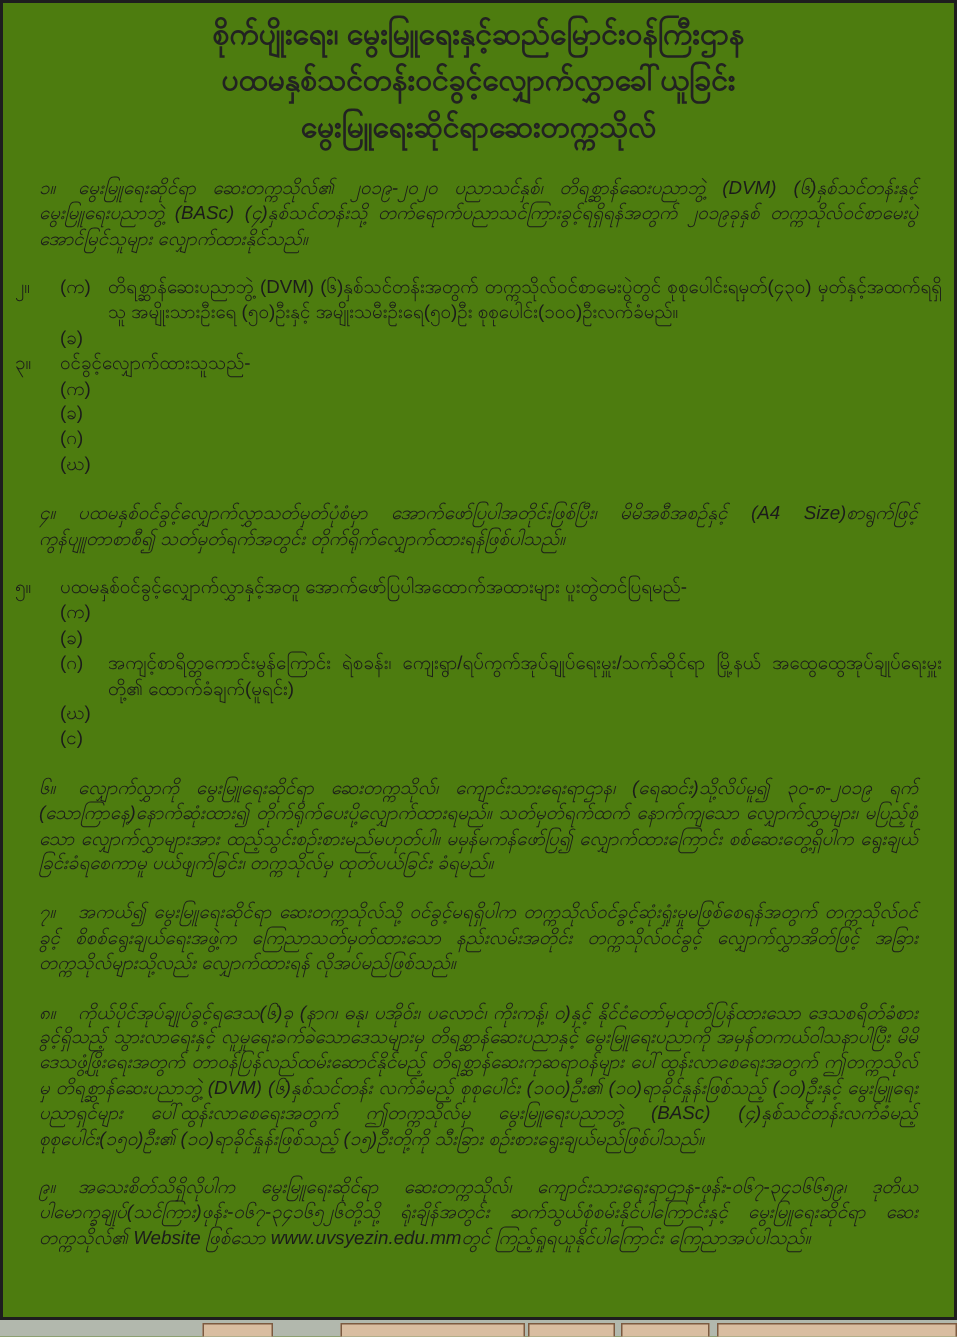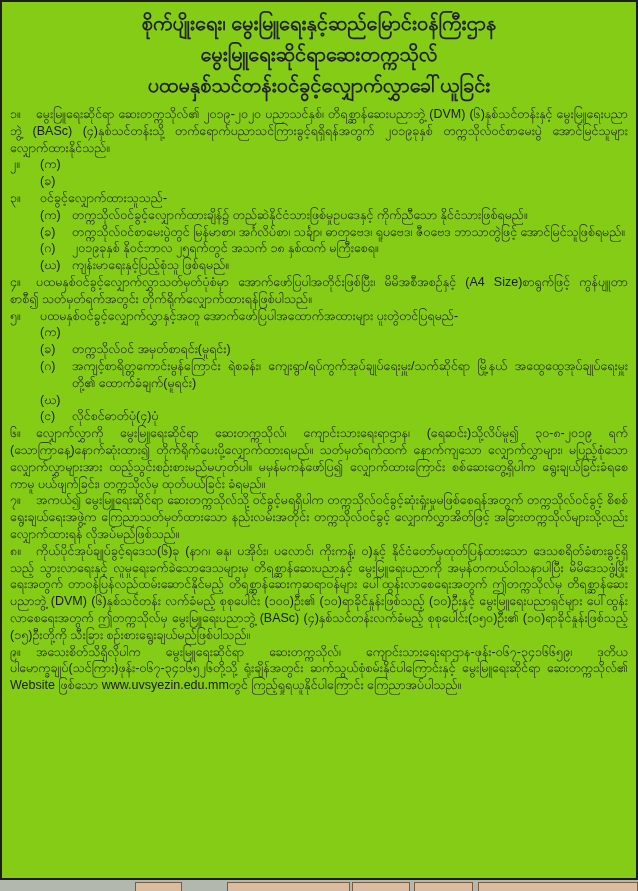--- a/index.html
+++ b/index.html
@@ -4,29 +4,29 @@
 <style>
   html,body{margin:0;padding:0;}
   body{
     width:638px;height:891px;position:relative;overflow:hidden;
     background:#b2b8ad;
     font-family:"Liberation Sans", sans-serif;
   }
   .page{
     position:absolute;top:0;left:0;width:638px;height:880px;
     box-sizing:border-box;
-    background:#84cc16;
+    background:#4d7c0f;
     border:2px solid #1e1e1e;
     padding:6px 8px 4px 8px;
     color:#1b1b1b;
     overflow:hidden;
   }
   .title-block{text-align:center;font-weight:bold;font-size:20px;line-height:31px;color:#222;}
   .doc-body{margin-top:5px;font-size:12.5px;line-height:16.8px;}
-  .para{margin:0;text-align:justify;}
+  .para{margin:16px;text-align:justify;font-style:italic;}
   .pnum{display:inline-block;width:26px;}
   .row{display:flex;align-items:flex-start;}
   .row .num{flex:0 0 30px;}
   .row .label{flex:0 0 32px;}
   .row .text{flex:1;text-align:justify;}
   .strip{
     position:absolute;left:0;top:880px;width:638px;height:11px;
     background:#b2b8ad;
   }
   .btn-frag{
@@ -35,95 +35,90 @@
     border:1px solid #7c5a40;
   }
 </style>
 </head>
 <body>
 
 <div class="page">
 
   <div class="title-block">
     <div>စိုက်ပျိုးရေး၊ မွေးမြူရေးနှင့်ဆည်မြောင်းဝန်ကြီးဌာန</div>
+    <div>ပထမနှစ်သင်တန်းဝင်ခွင့်လျှောက်လွှာခေါ်ယူခြင်း</div>
     <div>မွေးမြူရေးဆိုင်ရာဆေးတက္ကသိုလ်</div>
-    <div>ပထမနှစ်သင်တန်းဝင်ခွင့်လျှောက်လွှာခေါ်ယူခြင်း</div>
   </div>
 
   <div class="doc-body">
 
     <p class="para"><span class="pnum">၁။</span><span>မွေးမြူရေးဆိုင်ရာ ဆေးတက္ကသိုလ်၏ ၂၀၁၉-၂၀၂၀ ပညာသင်နှစ်၊ တိရစ္ဆာန်ဆေးပညာဘွဲ့ (DVM) (၆)နှစ်သင်တန်းနှင့် မွေးမြူရေးပညာဘွဲ့ (BASc) (၄)နှစ်သင်တန်းသို့ တက်ရောက်ပညာသင်ကြားခွင့်ရရှိရန်အတွက် ၂၀၁၉ခုနှစ် တက္ကသိုလ်ဝင်စာမေးပွဲ အောင်မြင်သူများ လျှောက်ထားနိုင်သည်။</span></p>
 
     <div>
       <div class="row">
         <div class="num">၂။</div>
         <div class="label">(က)</div>
+        <div class="text">တိရစ္ဆာန်ဆေးပညာဘွဲ့ (DVM) (၆)နှစ်သင်တန်းအတွက် တက္ကသိုလ်ဝင်စာမေးပွဲတွင် စုစုပေါင်းရမှတ်(၄၃၀) မှတ်နှင့်အထက်ရရှိသူ အမျိုးသားဦးရေ (၅၀)ဦးနှင့် အမျိုးသမီးဦးရေ(၅၀)ဦး စုစုပေါင်း(၁၀၀)ဦးလက်ခံမည်။</div>
       </div>
       <div class="row">
         <div class="num"></div>
         <div class="label">(ခ)</div>
       </div>
     </div>
 
     <div>
       <div class="row">
         <div class="num">၃။</div>
         <div class="text">ဝင်ခွင့်လျှောက်ထားသူသည်-</div>
       </div>
       <div class="row">
         <div class="num"></div>
         <div class="label">(က)</div>
-        <div class="text">တက္ကသိုလ်ဝင်ခွင့်လျှောက်ထားချိန်၌ တည်ဆဲနိုင်ငံသားဖြစ်မှုဥပဒေနှင့် ကိုက်ညီသော နိုင်ငံသားဖြစ်ရမည်။</div>
       </div>
       <div class="row">
         <div class="num"></div>
         <div class="label">(ခ)</div>
-        <div class="text">တက္ကသိုလ်ဝင်စာမေးပွဲတွင် မြန်မာစာ၊ အင်္ဂလိပ်စာ၊ သင်္ချာ၊ ဓာတုဗေဒ၊ ရူပဗေဒ၊ ဇီဝဗေဒ ဘာသာတွဲဖြင့် အောင်မြင်သူဖြစ်ရမည်။</div>
       </div>
       <div class="row">
         <div class="num"></div>
         <div class="label">(ဂ)</div>
-        <div class="text">၂၀၁၉ခုနှစ် နိုဝင်ဘာလ ၂၅ရက်တွင် အသက် ၁၈ နှစ်ထက် မကြီးစေရ။</div>
       </div>
       <div class="row">
         <div class="num"></div>
         <div class="label">(ဃ)</div>
-        <div class="text">ကျန်းမာရေးနှင့်ပြည့်စုံသူ ဖြစ်ရမည်။</div>
       </div>
     </div>
 
     <p class="para"><span class="pnum">၄။</span><span>ပထမနှစ်ဝင်ခွင့်လျှောက်လွှာသတ်မှတ်ပုံစံမှာ အောက်ဖော်ပြပါအတိုင်းဖြစ်ပြီး၊ မိမိအစီအစဉ်နှင့် (A4 Size)စာရွက်ဖြင့် ကွန်ပျူတာစာစီ၍ သတ်မှတ်ရက်အတွင်း တိုက်ရိုက်လျှောက်ထားရန်ဖြစ်ပါသည်။</span></p>
 
     <div>
       <div class="row">
         <div class="num">၅။</div>
         <div class="text">ပထမနှစ်ဝင်ခွင့်လျှောက်လွှာနှင့်အတူ အောက်ဖော်ပြပါအထောက်အထားများ ပူးတွဲတင်ပြရမည်-</div>
       </div>
       <div class="row">
         <div class="num"></div>
         <div class="label">(က)</div>
       </div>
       <div class="row">
         <div class="num"></div>
         <div class="label">(ခ)</div>
-        <div class="text">တက္ကသိုလ်ဝင် အမှတ်စာရင်း(မူရင်း)</div>
       </div>
       <div class="row">
         <div class="num"></div>
         <div class="label">(ဂ)</div>
         <div class="text">အကျင့်စာရိတ္တကောင်းမွန်ကြောင်း ရဲစခန်း၊ ကျေးရွာ/ရပ်ကွက်အုပ်ချုပ်ရေးမှူး/သက်ဆိုင်ရာ မြို့နယ် အထွေထွေအုပ်ချုပ်ရေးမှူးတို့၏ ထောက်ခံချက်(မူရင်း)</div>
       </div>
       <div class="row">
         <div class="num"></div>
         <div class="label">(ဃ)</div>
       </div>
       <div class="row">
         <div class="num"></div>
         <div class="label">(င)</div>
-        <div class="text">လိုင်စင်ဓာတ်ပုံ(၄)ပုံ</div>
       </div>
     </div>
 
     <p class="para"><span class="pnum">၆။</span><span>လျှောက်လွှာကို မွေးမြူရေးဆိုင်ရာ ဆေးတက္ကသိုလ်၊ ကျောင်းသားရေးရာဌာန၊ (ရေဆင်း)သို့လိပ်မူ၍ ၃၀-၈-၂၀၁၉ ရက် (သောကြာနေ့)နောက်ဆုံးထား၍ တိုက်ရိုက်ပေးပို့လျှောက်ထားရမည်။ သတ်မှတ်ရက်ထက် နောက်ကျသော လျှောက်လွှာများ၊ မပြည့်စုံသော လျှောက်လွှာများအား ထည့်သွင်းစဉ်းစားမည်မဟုတ်ပါ။ မမှန်မကန်ဖော်ပြ၍ လျှောက်ထားကြောင်း စစ်ဆေးတွေ့ရှိပါက ရွေးချယ်ခြင်းခံရစေကာမူ ပယ်ဖျက်ခြင်း၊ တက္ကသိုလ်မှ ထုတ်ပယ်ခြင်း ခံရမည်။</span></p>
 
     <p class="para"><span class="pnum">၇။</span><span>အကယ်၍ မွေးမြူရေးဆိုင်ရာ ဆေးတက္ကသိုလ်သို့ ဝင်ခွင့်မရရှိပါက တက္ကသိုလ်ဝင်ခွင့်ဆုံးရှုံးမှုမဖြစ်စေရန်အတွက် တက္ကသိုလ်ဝင်ခွင့် စိစစ်ရွေးချယ်ရေးအဖွဲ့က ကြေညာသတ်မှတ်ထားသော နည်းလမ်းအတိုင်း တက္ကသိုလ်ဝင်ခွင့် လျှောက်လွှာအိတ်ဖြင့် အခြားတက္ကသိုလ်များသို့လည်း လျှောက်ထားရန် လိုအပ်မည်ဖြစ်သည်။</span></p>
 
     <p class="para"><span class="pnum">၈။</span><span>ကိုယ်ပိုင်အုပ်ချုပ်ခွင့်ရဒေသ(၆)ခု (နာဂ၊ ဓနု၊ ပအိုဝ်း၊ ပလောင်၊ ကိုးကန့်၊ ဝ)နှင့် နိုင်ငံတော်မှထုတ်ပြန်ထားသော ဒေသစရိတ်ခံစားခွင့်ရှိသည့် သွားလာရေးနှင့် လူမှုရေးခက်ခဲသောဒေသများမှ တိရစ္ဆာန်ဆေးပညာနှင့် မွေးမြူရေးပညာကို အမှန်တကယ်ဝါသနာပါပြီး မိမိဒေသဖွံ့ဖြိုးရေးအတွက် တာဝန်ပြန်လည်ထမ်းဆောင်နိုင်မည့် တိရစ္ဆာန်ဆေးကုဆရာဝန်များ ပေါ်ထွန်းလာစေရေးအတွက် ဤတက္ကသိုလ်မှ တိရစ္ဆာန်ဆေးပညာဘွဲ့ (DVM) (၆)နှစ်သင်တန်း လက်ခံမည့် စုစုပေါင်း (၁၀၀)ဦး၏ (၁၀)ရာခိုင်နှုန်းဖြစ်သည့် (၁၀)ဦးနှင့် မွေးမြူရေးပညာရှင်များ ပေါ်ထွန်းလာစေရေးအတွက် ဤတက္ကသိုလ်မှ မွေးမြူရေးပညာဘွဲ့ (BASc) (၄)နှစ်သင်တန်းလက်ခံမည့် စုစုပေါင်း(၁၅၀)ဦး၏ (၁၀)ရာခိုင်နှုန်းဖြစ်သည့် (၁၅)ဦးတို့ကို သီးခြား စဉ်းစားရွေးချယ်မည်ဖြစ်ပါသည်။</span></p>
 
     <p class="para"><span class="pnum">၉။</span><span>အသေးစိတ်သိရှိလိုပါက မွေးမြူရေးဆိုင်ရာ ဆေးတက္ကသိုလ်၊ ကျောင်းသားရေးရာဌာန-ဖုန်း-၀၆၇-၃၄၁၆၆၅၉၊ ဒုတိယပါမောက္ခချုပ်(သင်ကြား)ဖုန်း-၀၆၇-၃၄၁၆၅၂၆တို့သို့ ရုံးချိန်အတွင်း ဆက်သွယ်စုံစမ်းနိုင်ပါကြောင်းနှင့် မွေးမြူရေးဆိုင်ရာ ဆေးတက္ကသိုလ်၏ Website ဖြစ်သော www.uvsyezin.edu.mmတွင် ကြည့်ရှုရယူနိုင်ပါကြောင်း ကြေညာအပ်ပါသည်။</span></p>

